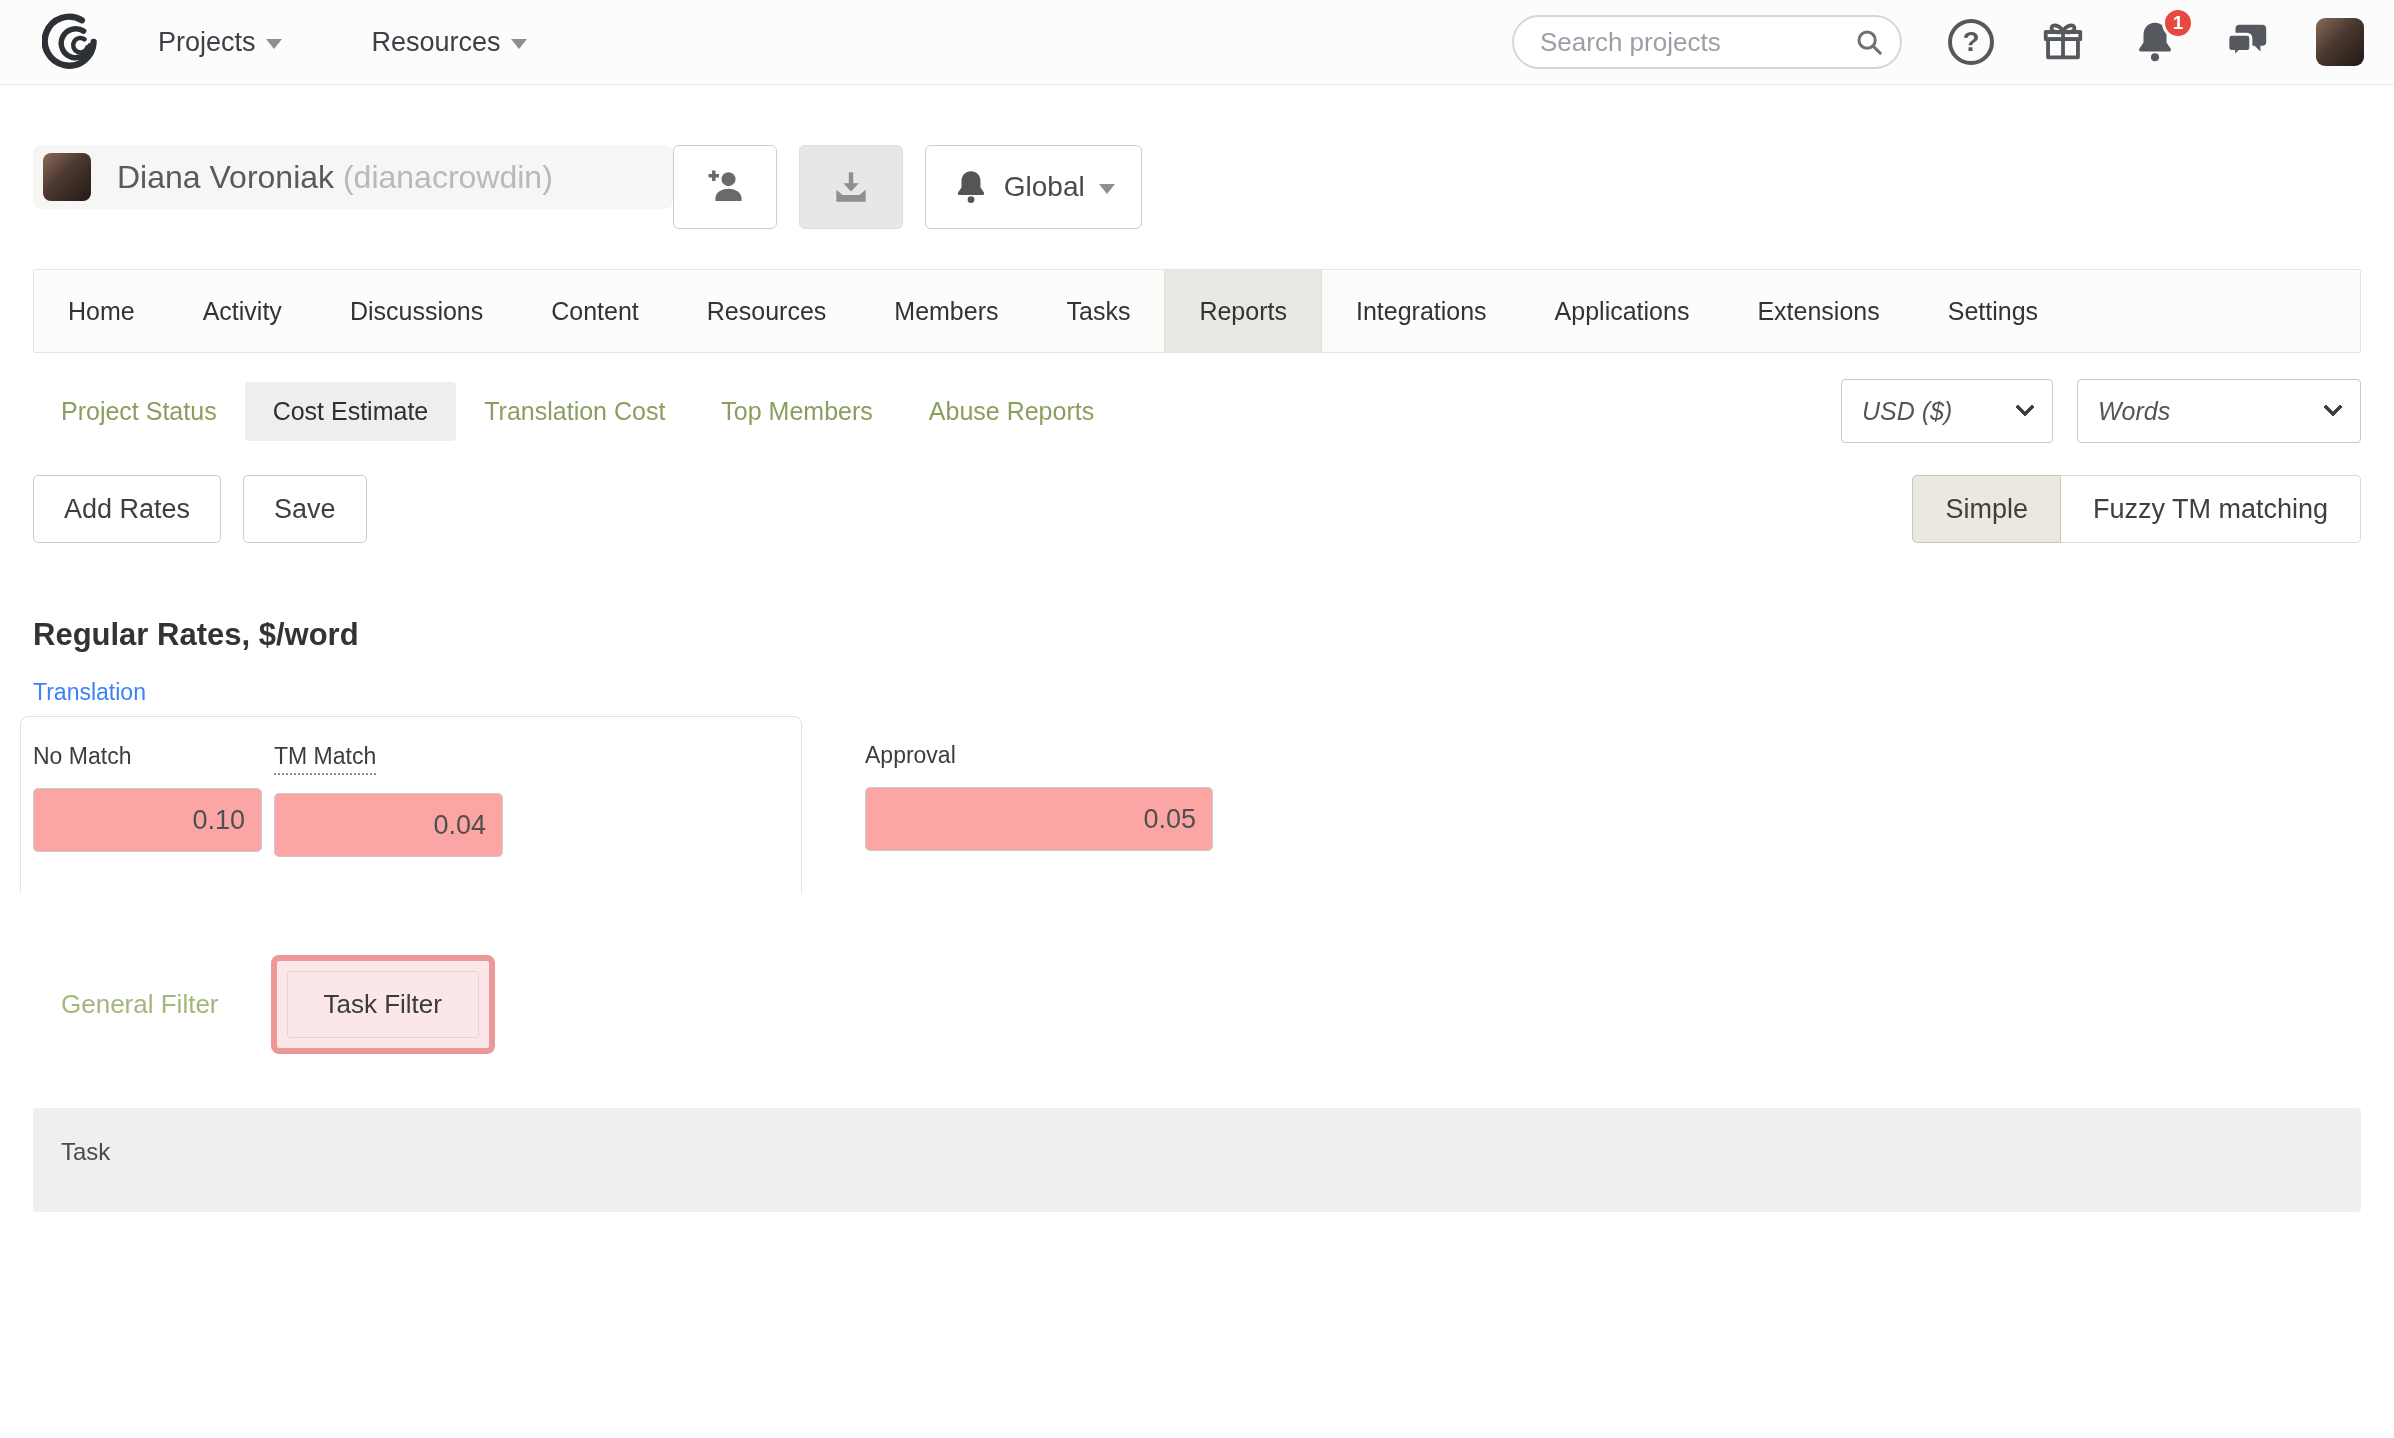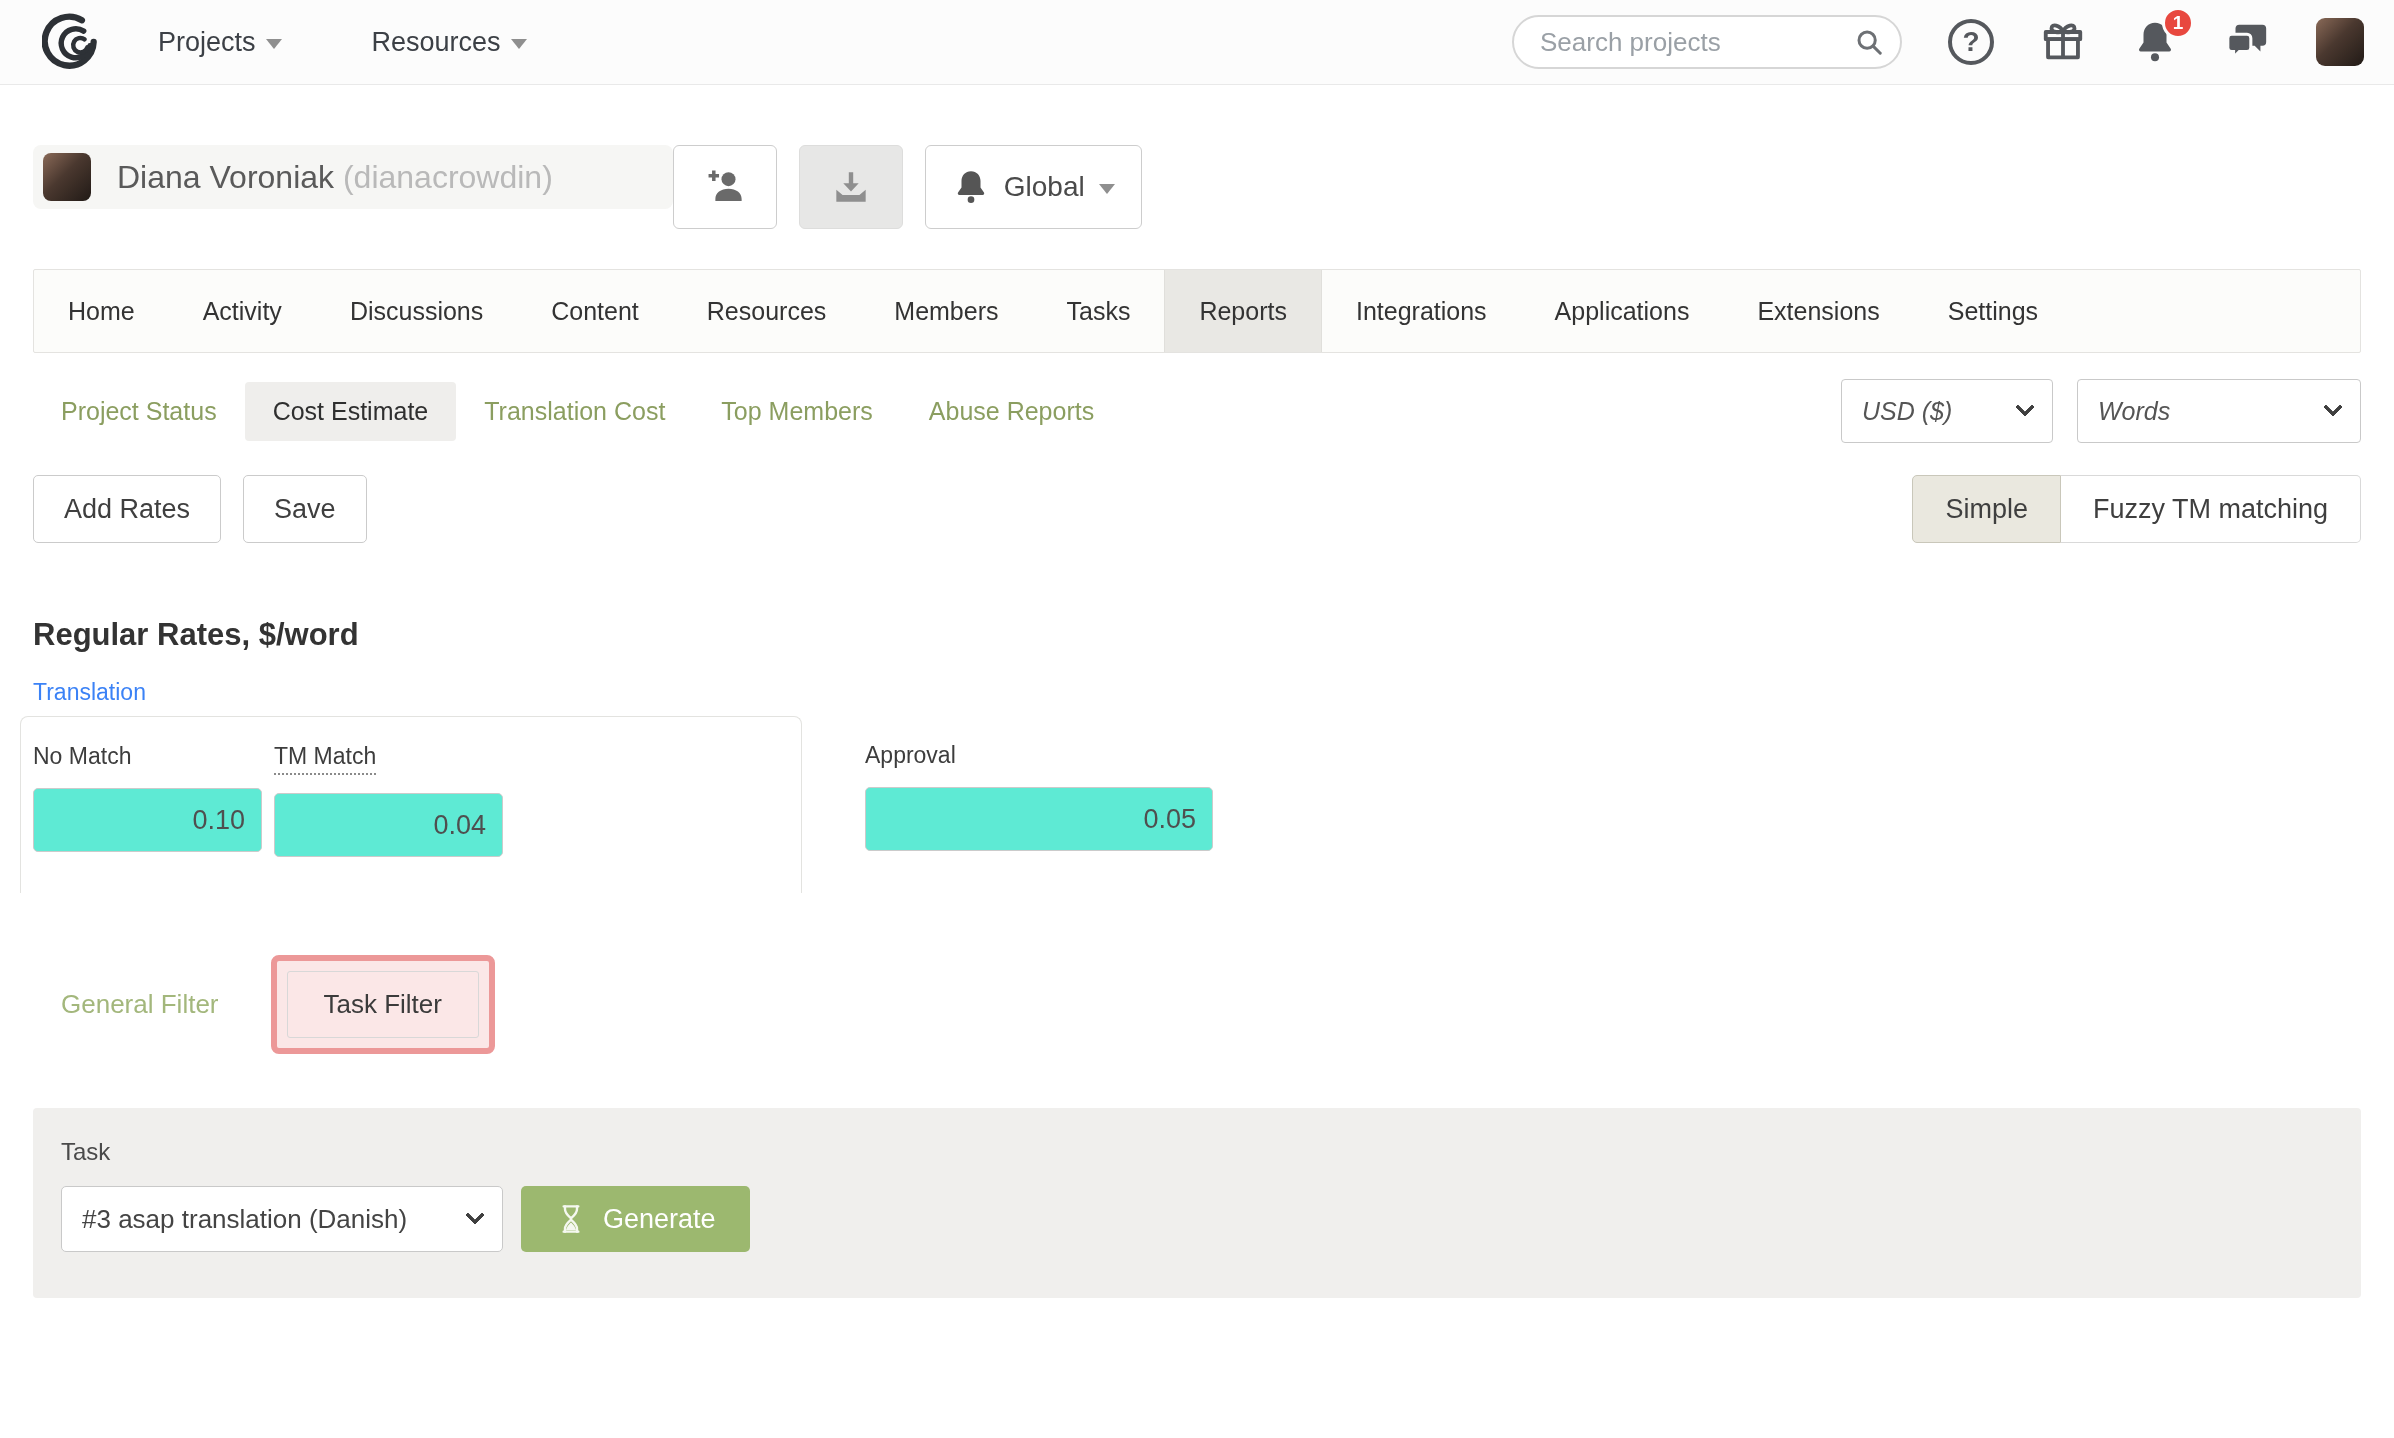--- a/index.html
+++ b/index.html
@@ -65,21 +65,21 @@
   
   .rates-heading { margin-top:74px; font-size:31px; font-weight:700; color:#333; }
   .translation-caption { margin-top:26px; width:460px; font-size:23px; color:#3b82f6; }
   .rates-row { display:flex; margin-top:10px; }
   .group-box { margin-left:-13px; width:782px; border:1px solid #e3e3e0; border-bottom:none; border-radius:8px 8px 0 0; padding:26px 0 36px 12px; display:flex; gap:12px; }
   .rate-col { width:229px; }
   .rate-col.wide { width:348px; }
   .approval-col { margin-left:63px; padding-top:26px; }
   .rate-label { font-size:23px; color:#3d3d3d; display:inline-block; }
   .rate-label.dotted { border-bottom:2px dotted #8a8a8a; padding-bottom:3px; cursor:help; }
-  .rate-input { margin-top:18px; width:100%; height:64px; border:1px solid #cbcbcb; border-radius:5px; font-size:27px; color:#4f4f4f; text-align:right; padding:0 16px; outline:none; font-family:"Liberation Sans", sans-serif; background:#5eead4; }
+  .rate-input { margin-top:18px; width:100%; height:64px; border:1px solid #cbcbcb; border-radius:5px; font-size:27px; color:#4f4f4f; text-align:right; padding:0 16px; outline:none; font-family:"Liberation Sans", sans-serif; background:#fca5a5; }
 
   
   .filter-row { margin-top:62px; display:flex; align-items:center; }
   .filter-link { font-size:26px; color:#a3b77c; padding:0 28px; cursor:pointer; }
   .task-filter-highlight { margin-left:24px; border:6px solid #ec9898; background:#fbe7e7; border-radius:8px; padding:10px; cursor:pointer; }
   .task-filter-tab { border:1px solid #d8d8d8; border-radius:3px; padding:17px 36px; font-size:26px; color:#3b3b3b; text-align:center; }
 
   
   .task-panel { margin-top:54px; background:#f0efed; border-radius:4px; padding:30px 28px 46px 28px; }
   .task-label { font-size:24px; color:#4a4a4a; }
@@ -248,30 +248,15 @@
 
   <div class="filter-row">
     <span class="filter-link">General Filter</span>
     <div class="task-filter-highlight">
       <div class="task-filter-tab">Task Filter</div>
     </div>
   </div>
 
   <div class="task-panel">
     <div class="task-label">Task</div>
-    <div class="task-controls">
-      <div class="task-select">
-        <span>#3 asap translation (Danish)</span>
-        <span class="chev"></span>
-      </div>
-      <button class="generate-btn">
-        <svg width="32" height="32" viewBox="0 0 24 24" fill="none" stroke="#fff" stroke-width="1.8" stroke-linecap="round">
-          <path d="M6.5 2.5h11M6.5 21.5h11"></path>
-          <path d="M7.5 2.5v2.2c0 3 2 4.6 4.5 6.8 2.5-2.2 4.5-3.8 4.5-6.8V2.5"></path>
-          <path d="M7.5 21.5v-2.2c0-3 2-4.6 4.5-6.8 2.5 2.2 4.5 3.8 4.5 6.8v2.2"></path>
-          <path d="M9.5 19.5c.6-1.6 1.4-2.6 2.5-3.6 1.1 1 1.9 2 2.5 3.6z" fill="#fff"></path>
-        </svg>
-        <span>Generate</span>
-      </button>
-    </div>
   </div>
 
 </div>
 
 </body></html>

